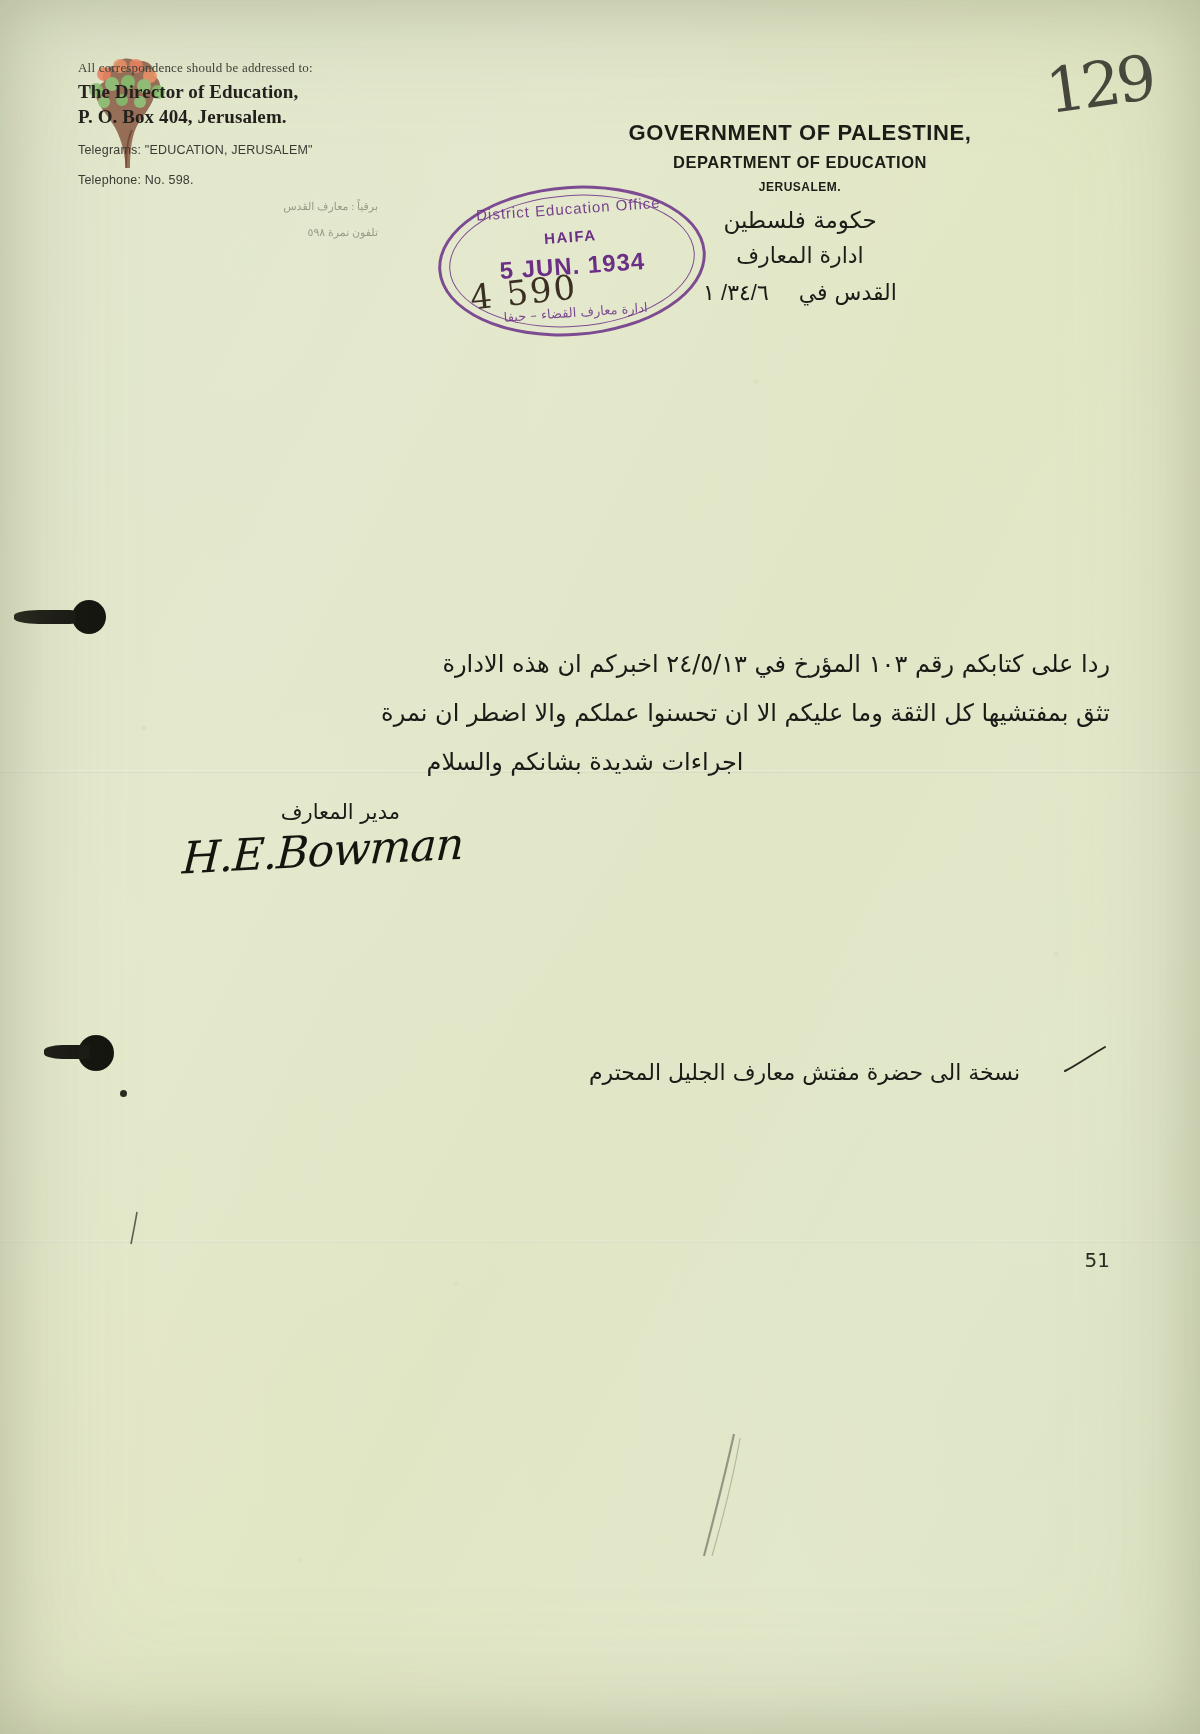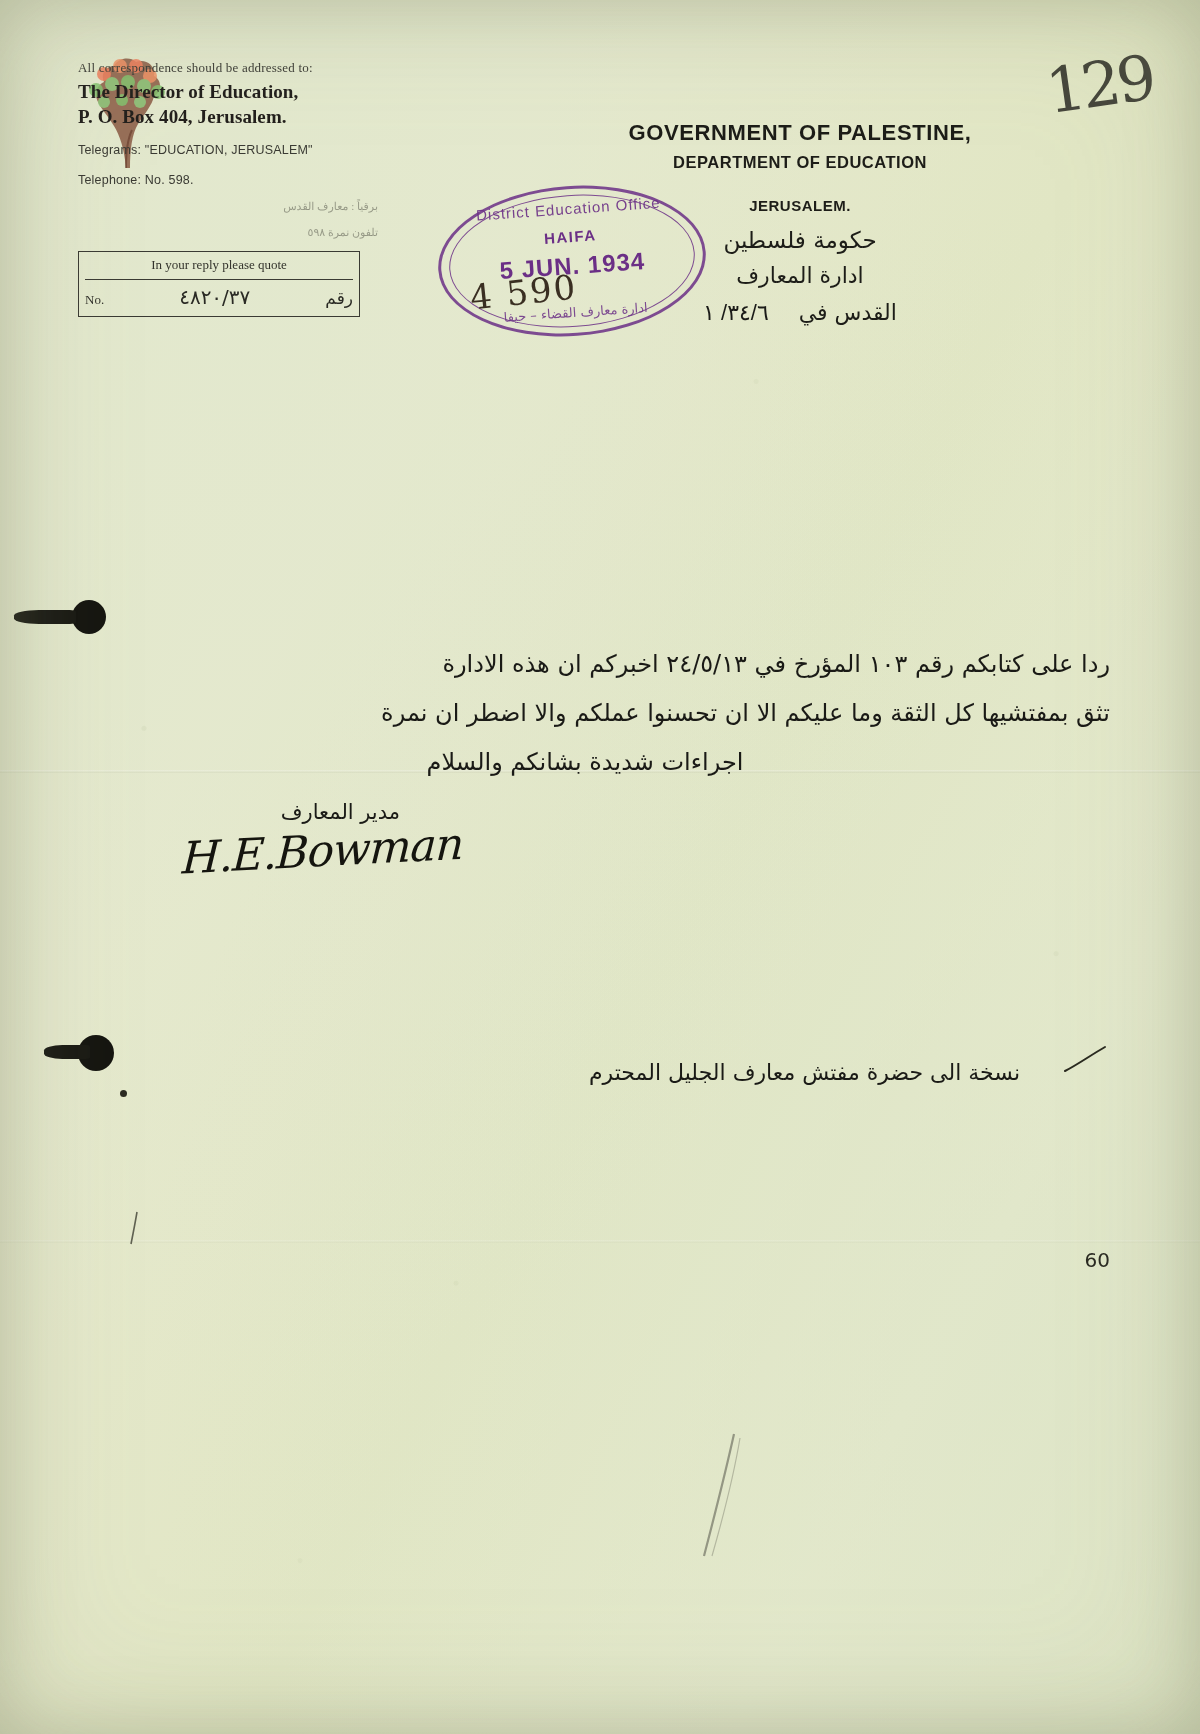--- a/index.html
+++ b/index.html
@@ -147,24 +147,24 @@
     font-weight: 700;
     letter-spacing: .6px;
   }
   .rt-2 {
     font-size: 16.5px;
     font-weight: 700;
     letter-spacing: .5px;
     margin-top: 7px;
   }
   .rt-3 {
-    font-size: 15px;
+    font-size: 12px;
     font-weight: 700;
     letter-spacing: .5px;
-    margin-top: 25px;
+    margin-top: 8px;
   }
   .rt-ar {
     direction: rtl;
     font-family: "DejaVu Sans", sans-serif;
     color: #1d1d18;
     margin-top: 13px;
     font-size: 23px;
     letter-spacing: .5px;
   }
   .rt-ar.sm { font-size: 22px; margin-top: 10px; }
@@ -393,28 +393,20 @@
 
   <div class="letterhead">
     <div class="lh-line">All correspondence should be addressed to:</div>
     <div class="lh-strong">The Director of Education,</div>
     <div class="lh-strong">P. O. Box 404, Jerusalem.</div>
     <div class="lh-small" style="margin-top:14px;">Telegrams: "EDUCATION, JERUSALEM"</div>
     <div class="lh-small">Telephone: No. 598.</div>
     <div class="lh-ar-faint">برقياً : معارف القدس</div>
     <div class="lh-ar-faint">تلفون نمرة ٥٩٨</div>
 
-    <div class="quote-box">
-      <div class="qb-title">In your reply please quote</div>
-      <div class="qb-row">
-        <span class="qb-no">No.</span>
-        <span class="qb-num">٤٨٢٠/٣٧</span>
-        <span class="qb-ar">رقم</span>
-      </div>
-    </div>
   </div>
 
   <div class="page-scrawl handwritten">129</div>
 
   <div class="rt-header">
     <div class="rt-1">GOVERNMENT OF PALESTINE,</div>
     <div class="rt-2">DEPARTMENT OF EDUCATION</div>
     <div class="rt-3">JERUSALEM.</div>
     <div class="rt-ar">حكومة فلسطين</div>
     <div class="rt-ar sm">ادارة المعارف</div>
@@ -452,21 +444,21 @@
   <div class="blob" style="left:72px; top:600px; width:34px; height:34px;"></div>
   <div class="blob-tail" style="left:14px; top:610px; width:62px; height:14px;"></div>
   <div class="blob" style="left:78px; top:1035px; width:36px; height:36px;"></div>
   <div class="blob-tail" style="left:44px; top:1045px; width:46px; height:14px;"></div>
   <div class="blob-dot" style="left:120px; top:1090px; width:7px; height:7px;"></div>
 
   <svg class="small-tick" viewBox="0 0 18 36">
     <path d="M12 2 C10 14 8 24 6 34" stroke="#2a2a20" stroke-width="1.6" fill="none"></path>
   </svg>
 
-  <div class="bottom-num handwritten">60</div>
+  <div class="bottom-num handwritten">51</div>
 
   <svg class="pencil-mark" viewBox="0 0 60 130">
     <path d="M44 4 C36 40 26 80 14 126" stroke="#55554a" stroke-width="2.2" fill="none"></path>
     <path d="M50 8 C44 44 34 84 22 126" stroke="#55554a" stroke-width="1.2" fill="none" opacity=".6"></path>
   </svg>
 
   <div class="edge-shade"></div>
 </div>
 
 </body></html>

